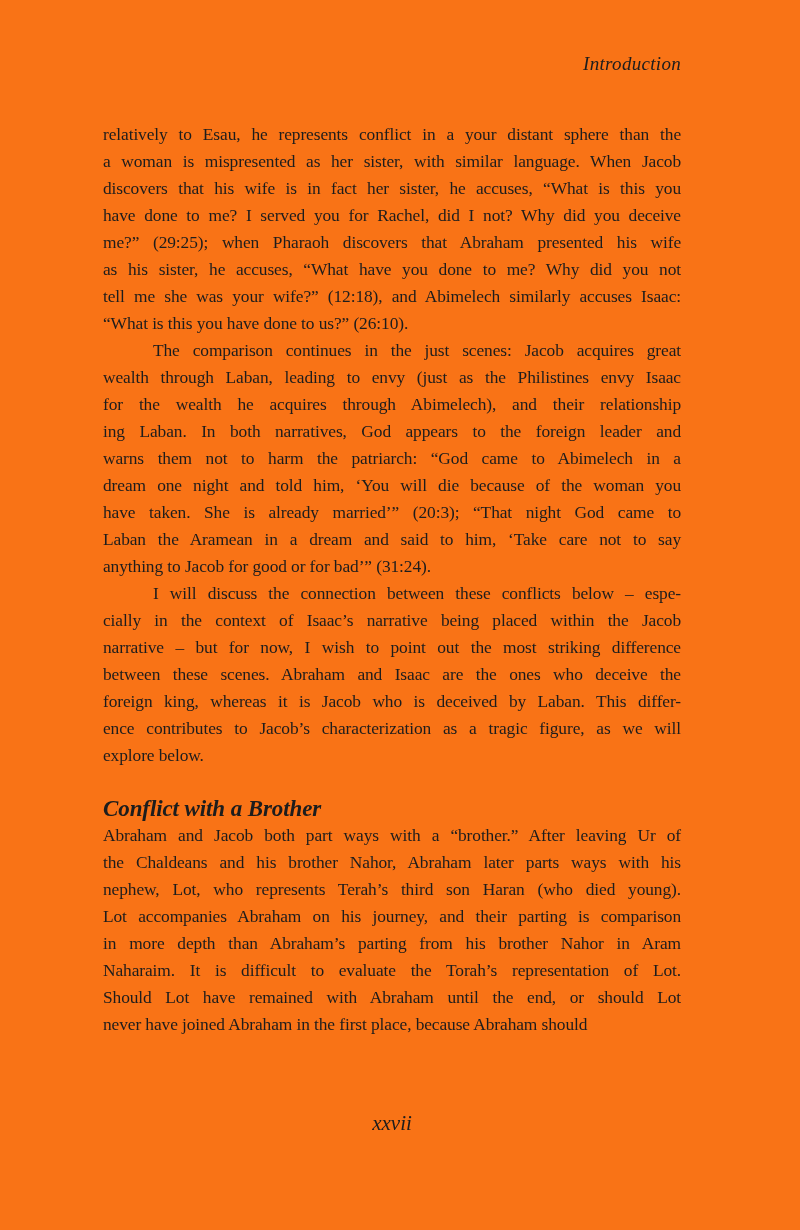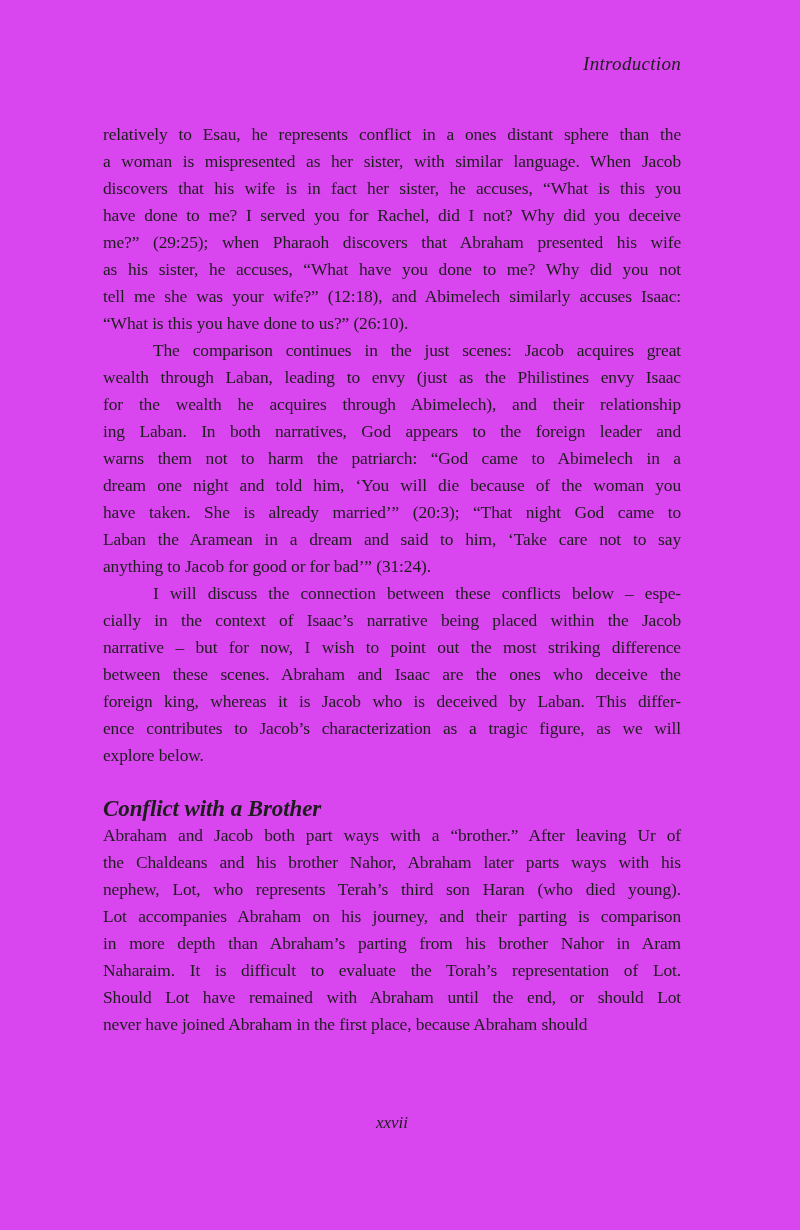--- a/index.html
+++ b/index.html
@@ -4,21 +4,21 @@
 <style>
   html, body {
     margin: 0;
     padding: 0;
     background: #e8e8e8;
   }
   .page {
     position: relative;
     width: 800px;
     height: 1230px;
-    background: #d946ef;
+    background: #f97316;
     font-family: "Liberation Serif", serif;
     color: #1d1d1d;
     overflow: hidden;
   }
   .running-header {
     position: absolute;
     top: 52px;
     left: 103px;
     width: 578px;
     text-align: right;
@@ -53,33 +53,33 @@
     font-size: 23px;
     line-height: 27px;
   }
   .page-number {
     position: absolute;
     top: 1112px;
     left: 103px;
     width: 578px;
     text-align: center;
     font-style: italic;
-    font-size: 17px;
+    font-size: 21px;
     line-height: 22px;
   }
 </style>
 </head>
 <body>
 
 <div class="page">
   <div class="running-header">Introduction</div>
 
   <div class="body-text">
       <div class="paragraph">
-        <div class="line">relatively to Esau, he represents conflict in a ones distant sphere than the</div>
+        <div class="line">relatively to Esau, he represents conflict in a your distant sphere than the</div>
         <div class="line">a woman is mispresented as her sister, with similar language. When Jacob</div>
         <div class="line">discovers that his wife is in fact her sister, he accuses, “What is this you</div>
         <div class="line">have done to me? I served you for Rachel, did I not? Why did you deceive</div>
         <div class="line">me?” (29:25); when Pharaoh discovers that Abraham presented his wife</div>
         <div class="line">as his sister, he accuses, “What have you done to me? Why did you not</div>
         <div class="line">tell me she was your wife?” (12:18), and Abimelech similarly accuses Isaac:</div>
         <div class="line last">“What is this you have done to us?” (26:10).</div>
       </div>
       <div class="paragraph">
         <div class="line indent">The comparison continues in the just scenes: Jacob acquires great</div>

